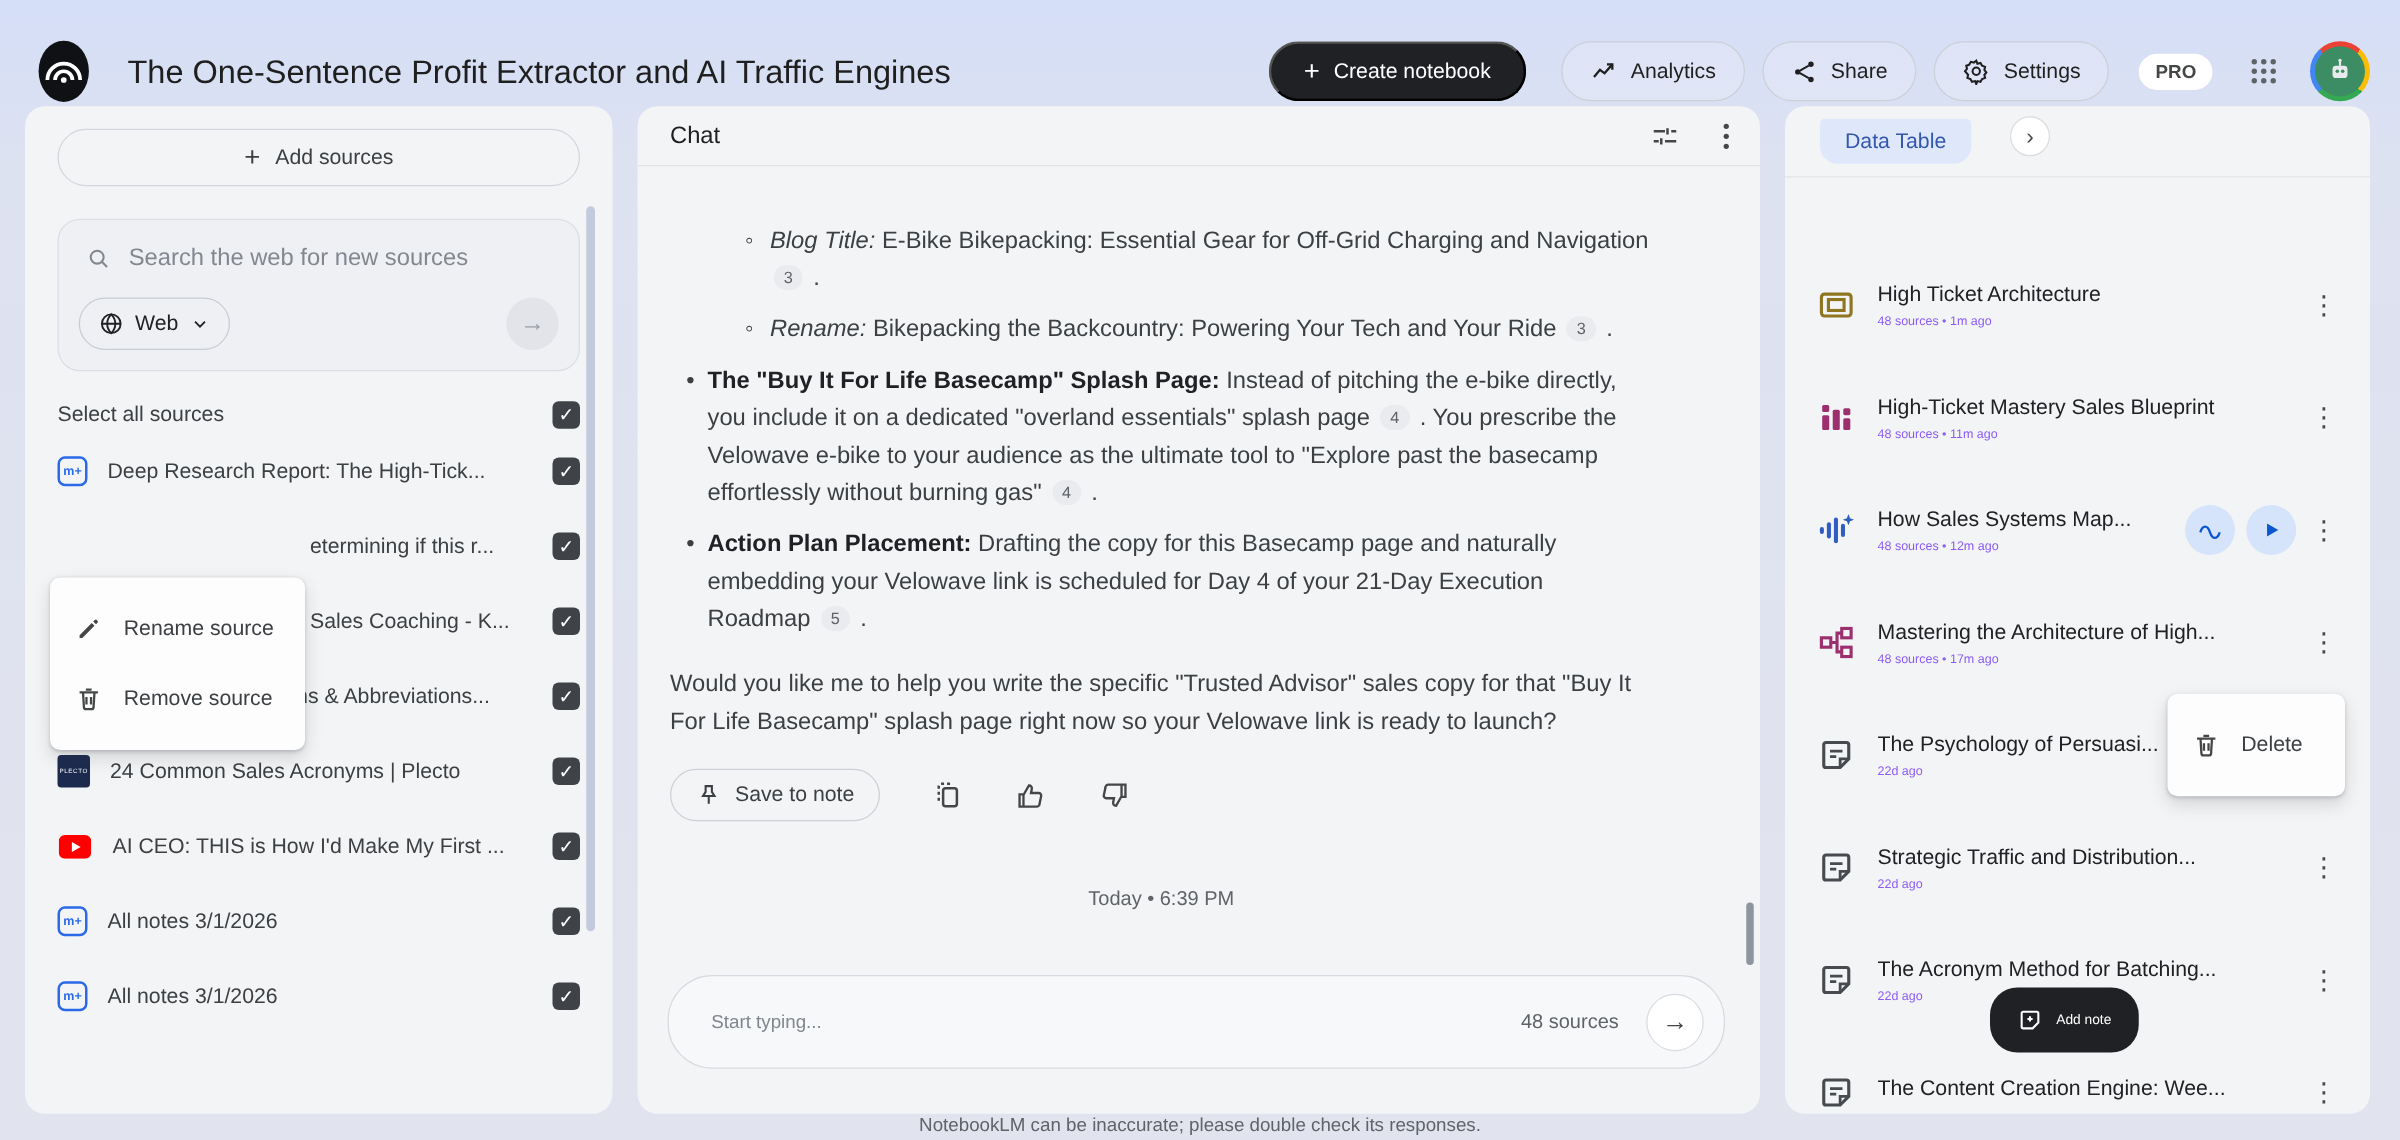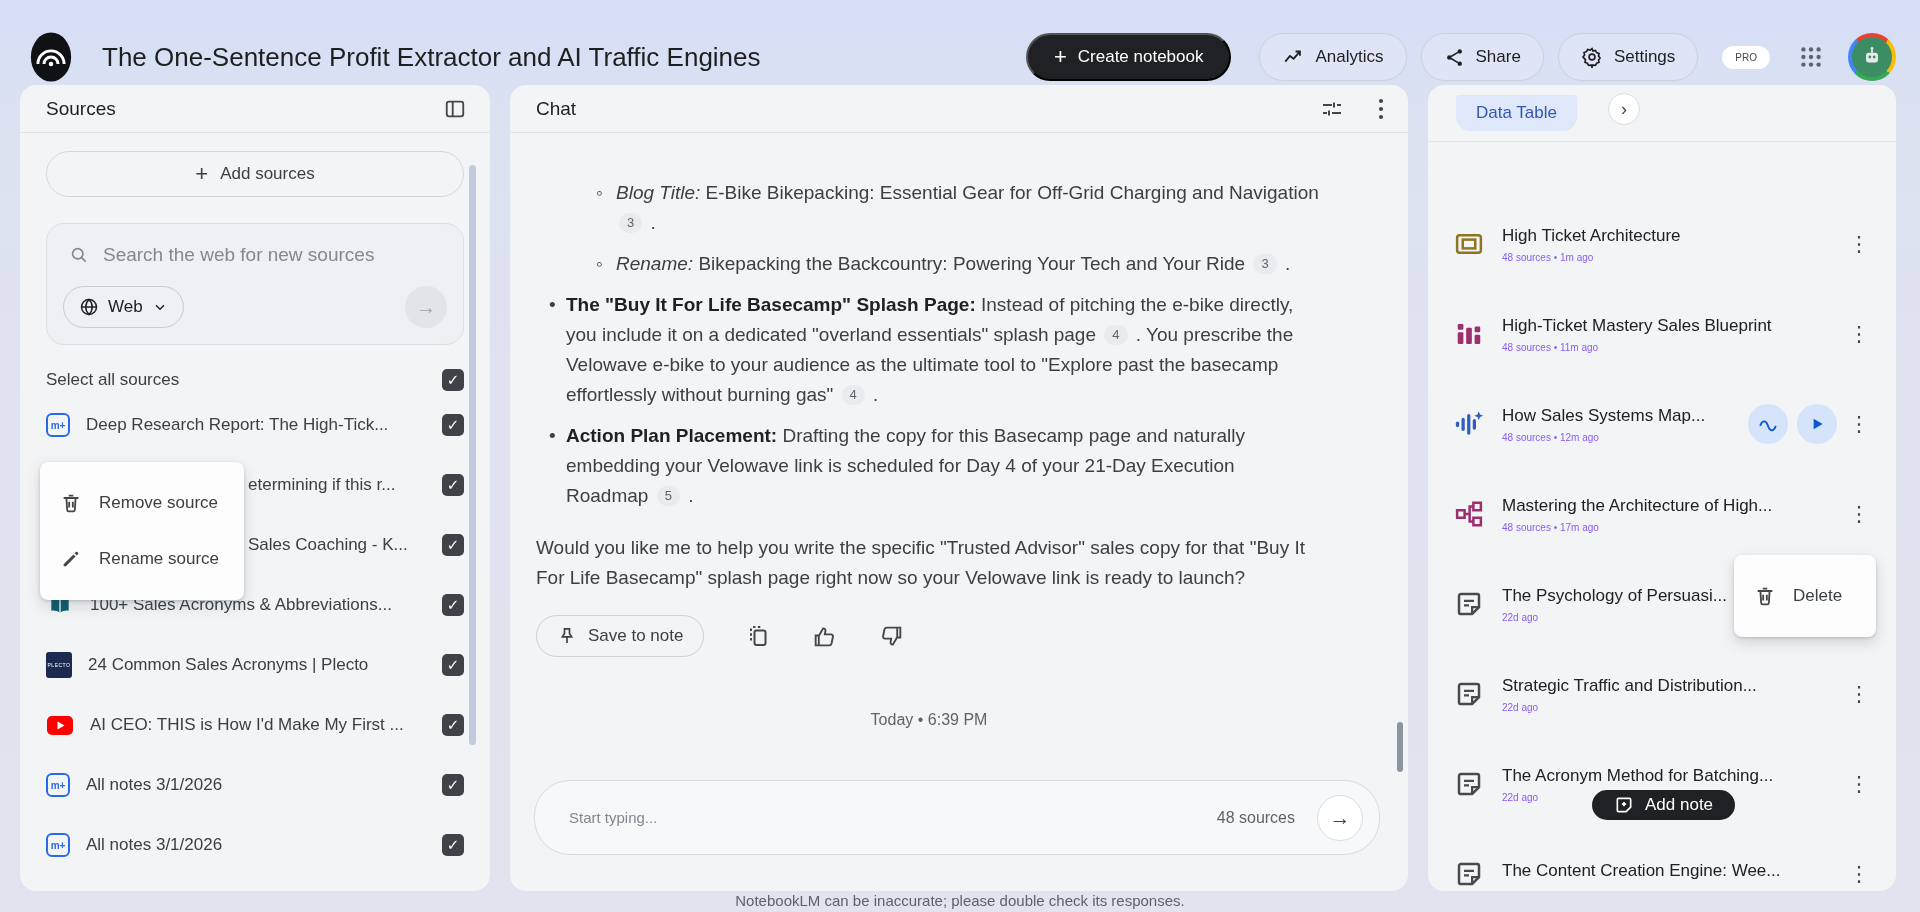--- a/index.html
+++ b/index.html
@@ -10,21 +10,21 @@
 
 
 .topbar { position:absolute; top:16px; left:0; width:100%; height:82px; display:flex; align-items:center; padding:0 24px; }
 .logo { width:42px; height:52px; margin:0 30px 0 6px; flex:none; }
 .nb-title { font-size:26px; color:#1f1f1f; white-space:nowrap; }
 .topbar-spacer { flex:1; }
 .btn { display:flex; align-items:center; gap:11px; height:48px; border-radius:24px; font-size:17px; cursor:pointer; white-space:nowrap; }
 .btn-dark { background:#202124; color:#fff; padding:0 26px; margin-right:28px; }
 .btn-outline { border:1px solid #ccd0d9; color:#1f1f1f; padding:0 22px; margin-right:14px; background:rgba(255,255,255,.18); }
 .plus-glyph { font-size:22px; line-height:1; }
-.pro-badge { background:#fff; border-radius:15px; padding:6px 13px; font-size:10px; font-weight:normal; color:#444746; margin:0 14px 0 10px; }
+.pro-badge { background:#fff; border-radius:15px; padding:6px 13px; font-size:15px; font-weight:bold; color:#444746; margin:0 14px 0 10px; }
 .apps-grid { margin:0 14px; display:flex; }
 .avatar { width:48px; height:48px; border-radius:50%; margin-left:10px;
   background:conic-gradient(#ea4335 0 12%,#fbbc05 12% 37%,#34a853 37% 63%,#4285f4 63% 88%,#ea4335 88% 100%);
   display:flex; align-items:center; justify-content:center; cursor:pointer; }
 .avatar-img { width:40px; height:40px; border-radius:50%; background:#3c8d63; display:flex; align-items:center; justify-content:center; }
 
 
 .panel { position:absolute; top:85px; bottom:21px; background:#f3f4f6; border-radius:16px; overflow:hidden; }
 #sources-panel { left:20px;  width:470px; }
 #chat-panel    { left:510px; width:898px; }
@@ -104,22 +104,22 @@
 .studio-list { position:absolute; top:106px; bottom:0; left:0; right:0; padding:8px 24px 0 26px; overflow:hidden; }
 .studio-row { height:90px; display:flex; align-items:center; }
 .st-icon { width:30px; height:30px; flex:none; }
 .st-text { margin-left:18px; flex:1; min-width:0; }
 .st-title { font-size:17px; font-weight:500; color:#202124; white-space:nowrap; overflow:hidden; }
 .st-meta { font-size:10px; color:#8b5cf6; margin-top:6px; }
 .st-actions { display:flex; align-items:center; gap:9px; margin-left:6px; }
 .circle-btn { width:40px; height:40px; border-radius:50%; background:#d5e3fb; border:none; display:flex; align-items:center;
   justify-content:center; color:#0b57d0; cursor:pointer; flex:none; }
 .dots-btn { width:26px; background:none; border:none; color:#444746; font-size:21px; cursor:pointer; flex:none; }
-.add-note-btn { position:absolute; left:164px; top:705px; height:30px; border-radius:22px; background:#202124; color:#fff;
-  border:none; display:flex; align-items:center; gap:11px; padding:0 22px; font-size:17px; cursor:pointer; z-index:9; }
+.add-note-btn { position:absolute; left:164px; top:705px; height:52px; border-radius:22px; background:#202124; color:#fff;
+  border:none; display:flex; align-items:center; gap:11px; padding:0 22px; font-size:11px; cursor:pointer; z-index:9; }
 
 
 .footer-note { position:absolute; bottom:3px; left:0; width:100%; text-align:center; font-size:15px; color:#5f6368; }
 </style>
 </head>
 <body>
 
 <div class="page">
 
   <div class="topbar">
@@ -180,31 +180,20 @@
           <circle cx="10" cy="12" r="1.3" fill="#3c8d63"></circle>
             <circle cx="14" cy="12" r="1.3" fill="#3c8d63"></circle>
           <path d="M12 4.5V8" stroke="#e8eaed" stroke-width="1.6"></path>
             <circle cx="12" cy="4" r="1.2" fill="#e8eaed"></circle>
         </svg>
       </div>
     </div>
   </div>
 
   <section class="panel" id="sources-panel">
-    <div class="panel-header bordered">
-      <span class="panel-title">Sources</span>
-      <div class="hdr-icons">
-        <button class="icon-btn">
-          <svg width="22" height="22" viewBox="0 0 24 24" fill="none" stroke="#444746" stroke-width="2">
-            <rect x="3" y="4" width="18" height="16" rx="2.5"></rect>
-              <path d="M9.5 4v16"></path>
-          </svg>
-        </button>
-      </div>
-    </div>
     <div class="sources-body">
       <button class="add-sources-btn">
         <span class="plus-glyph">+</span>
         <span>Add sources</span>
       </button>
 
       <div class="search-card">
         <div class="search-row">
           <svg width="22" height="22" viewBox="0 0 24 24" fill="none" stroke="#83888f" stroke-width="2">
             <circle cx="10.5" cy="10.5" r="6.2"></circle>
@@ -283,31 +272,31 @@
             <span class="src-title">All notes 3/1/2026</span>
             <div class="cbx"></div>
           </div>
         </div>
     </div>
 
     <div class="scroll-thumb-light"></div>
 
     <div class="ctx-menu" id="source-menu">
       <div class="menu-item">
+        <svg width="22" height="22" viewBox="0 0 24 24" fill="#444746">
+          <path d="M4 17.6V20h2.4L17 9.4 14.6 7zM18.3 8.1l1.3-1.3a1.3 1.3 0 0 0 0-1.8l-.6-.6a1.3 1.3 0 0 0-1.8 0l-1.3 1.3z"></path>
+        </svg>
+        <span>Rename source</span>
+      </div>
+      <div class="menu-item">
         <svg width="22" height="22" viewBox="0 0 24 24" fill="none" stroke="#444746" stroke-width="2">
           <path d="M4 6.5h16M9.5 4h5M7 6.5l.8 13a1.8 1.8 0 0 0 1.8 1.6h4.8a1.8 1.8 0 0 0 1.8-1.6l.8-13"></path>
             <path d="M10 10.5v6.5M14 10.5v6.5"></path>
         </svg>
         <span>Remove source</span>
-      </div>
-      <div class="menu-item">
-        <svg width="22" height="22" viewBox="0 0 24 24" fill="#444746">
-          <path d="M4 17.6V20h2.4L17 9.4 14.6 7zM18.3 8.1l1.3-1.3a1.3 1.3 0 0 0 0-1.8l-.6-.6a1.3 1.3 0 0 0-1.8 0l-1.3 1.3z"></path>
-        </svg>
-        <span>Rename source</span>
       </div>
     </div>
   </section>
 
   <section class="panel" id="chat-panel">
     <div class="panel-header bordered">
       <span class="panel-title">Chat</span>
       <div class="hdr-icons">
         <button class="icon-btn">
           <svg width="24" height="24" viewBox="0 0 24 24" fill="none" stroke="#444746" stroke-width="2">

